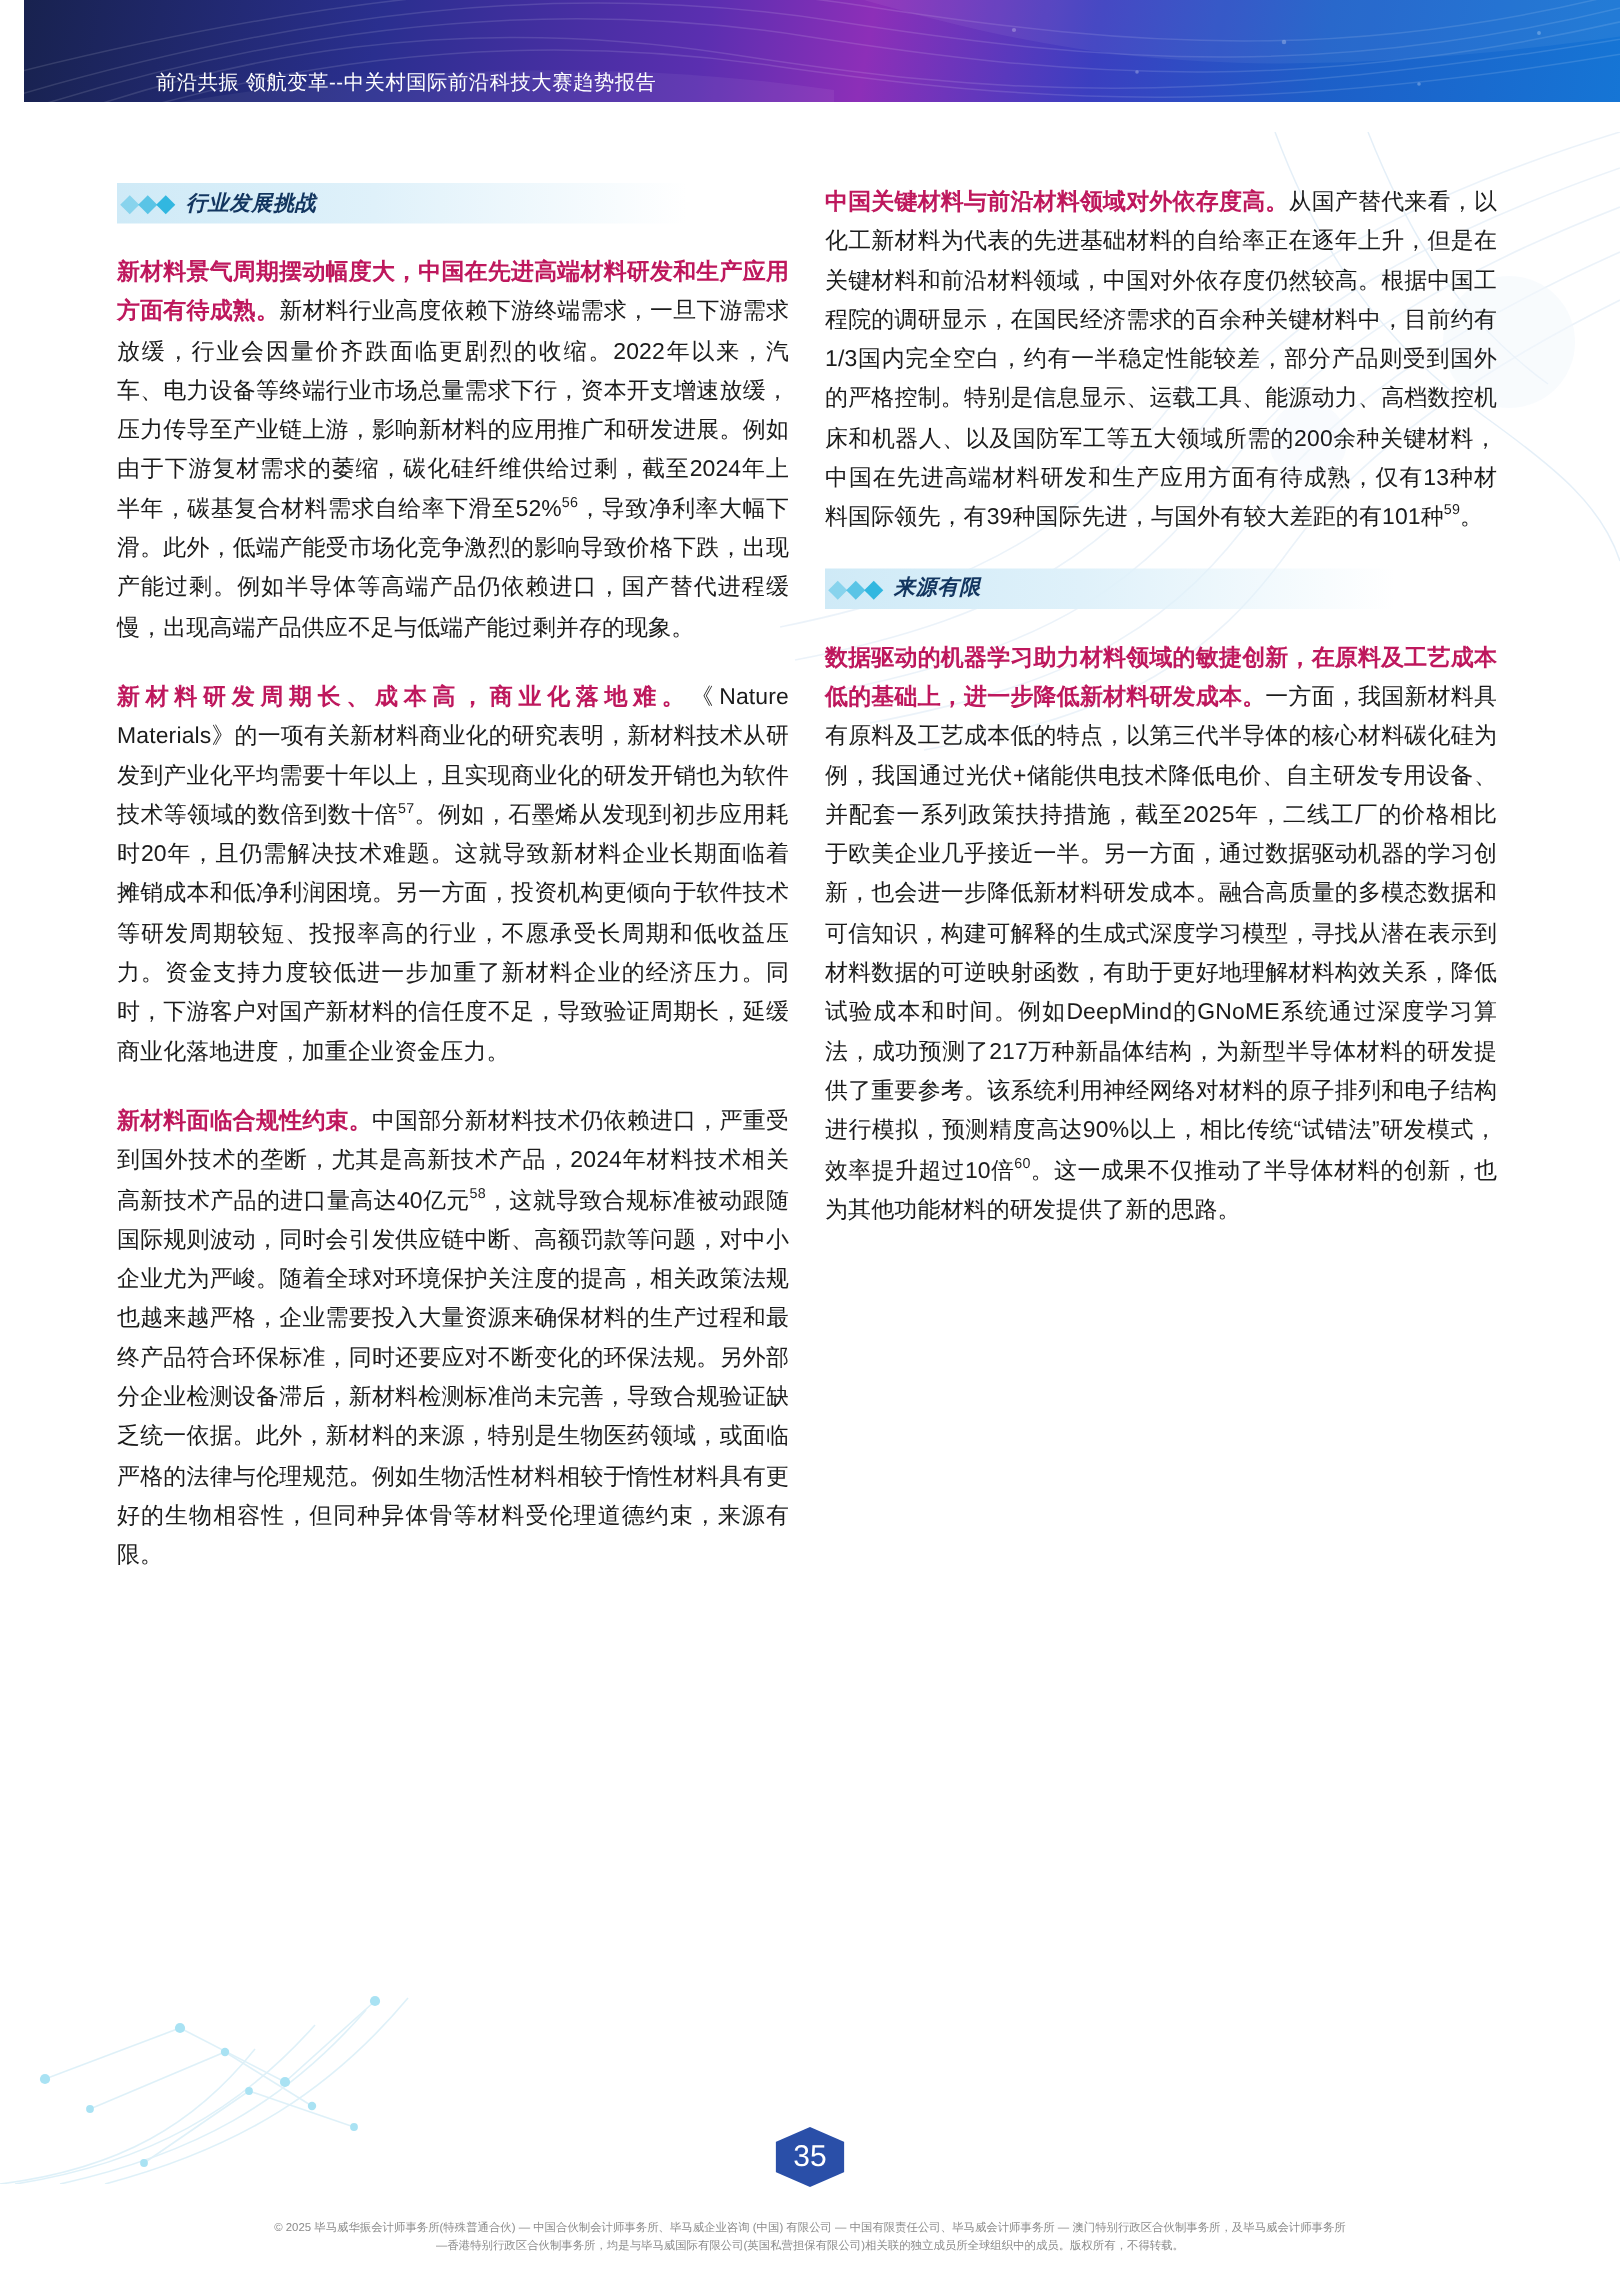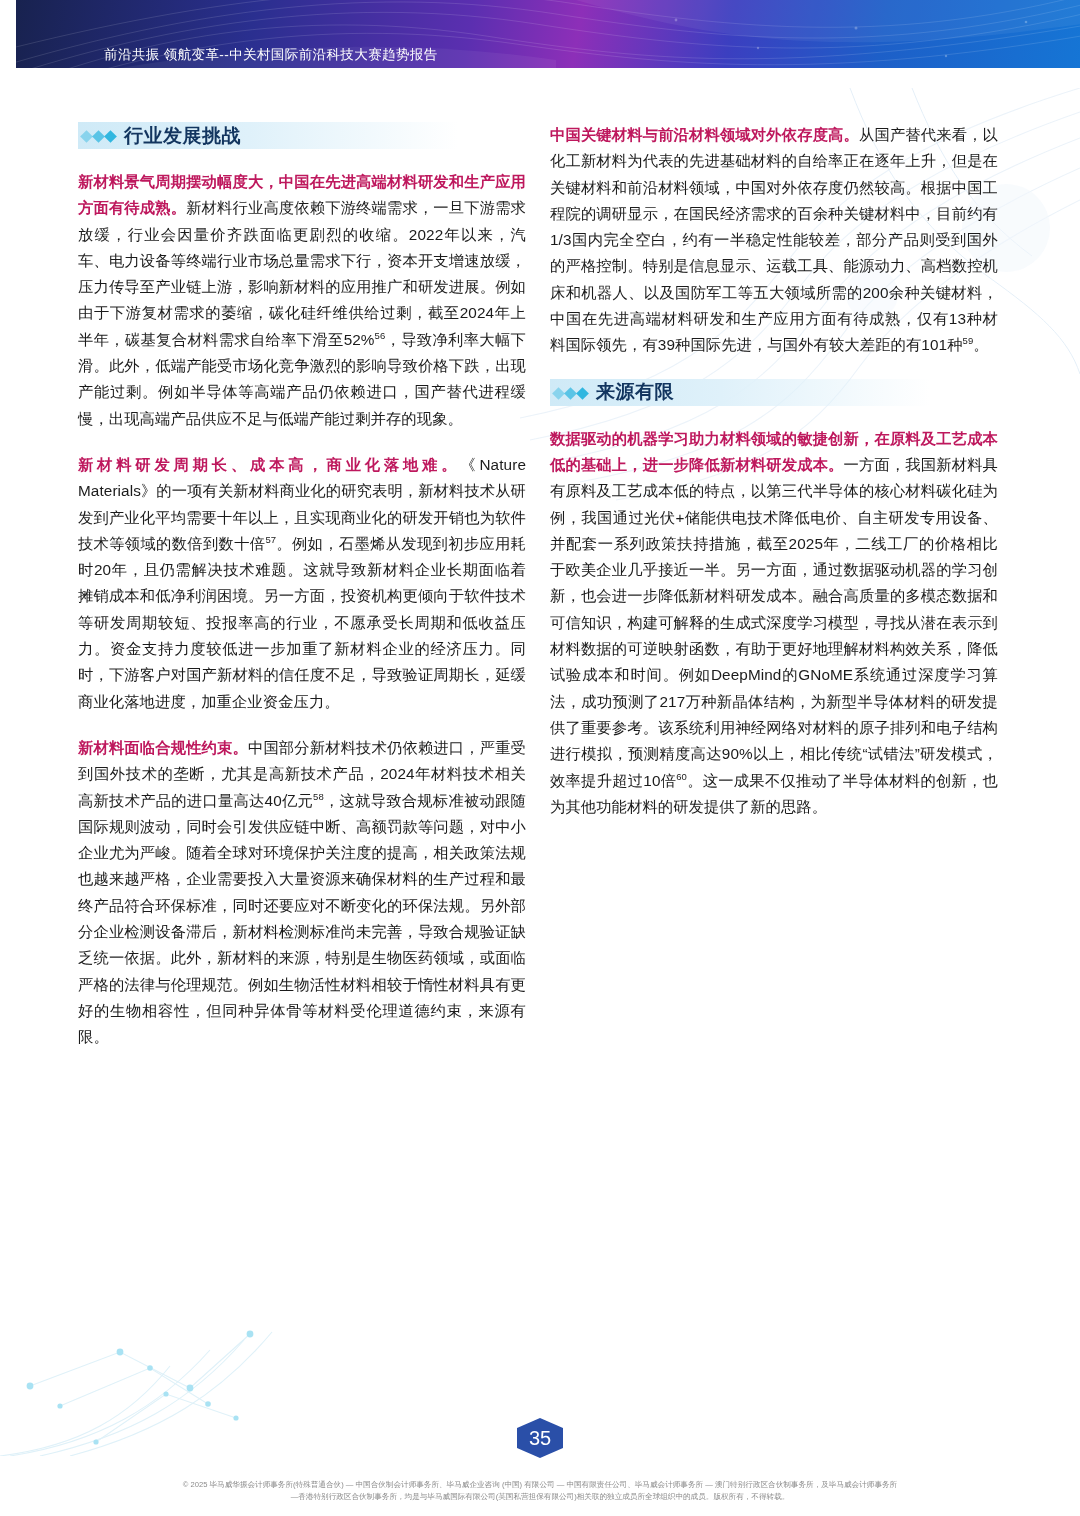--- a/index.html
+++ b/index.html
@@ -90,24 +90,25 @@
     background: #31b7e0;
     margin-top: 2px;
   }
   .section-label .dm:nth-child(1) { opacity: .45; }
   .section-label .dm:nth-child(2) { opacity: .75; }
   .section-label .dm:nth-child(3) { opacity: 1; }
   .section-label .txt {
     position: relative;
     z-index: 2;
     margin-left: 9px;
-    font-size: 19px;
+    font-size: 14px;
     font-weight: bold;
     color: #12355f;
     letter-spacing: .5px;
+    font-style: italic;
   }
 
   
   p.para {
     margin: 0 0 20px 0;
     font-size: 15.3px;
     line-height: 1.72;
     color: #1b1b1b;
     text-align: justify;
     text-justify: inter-character;

